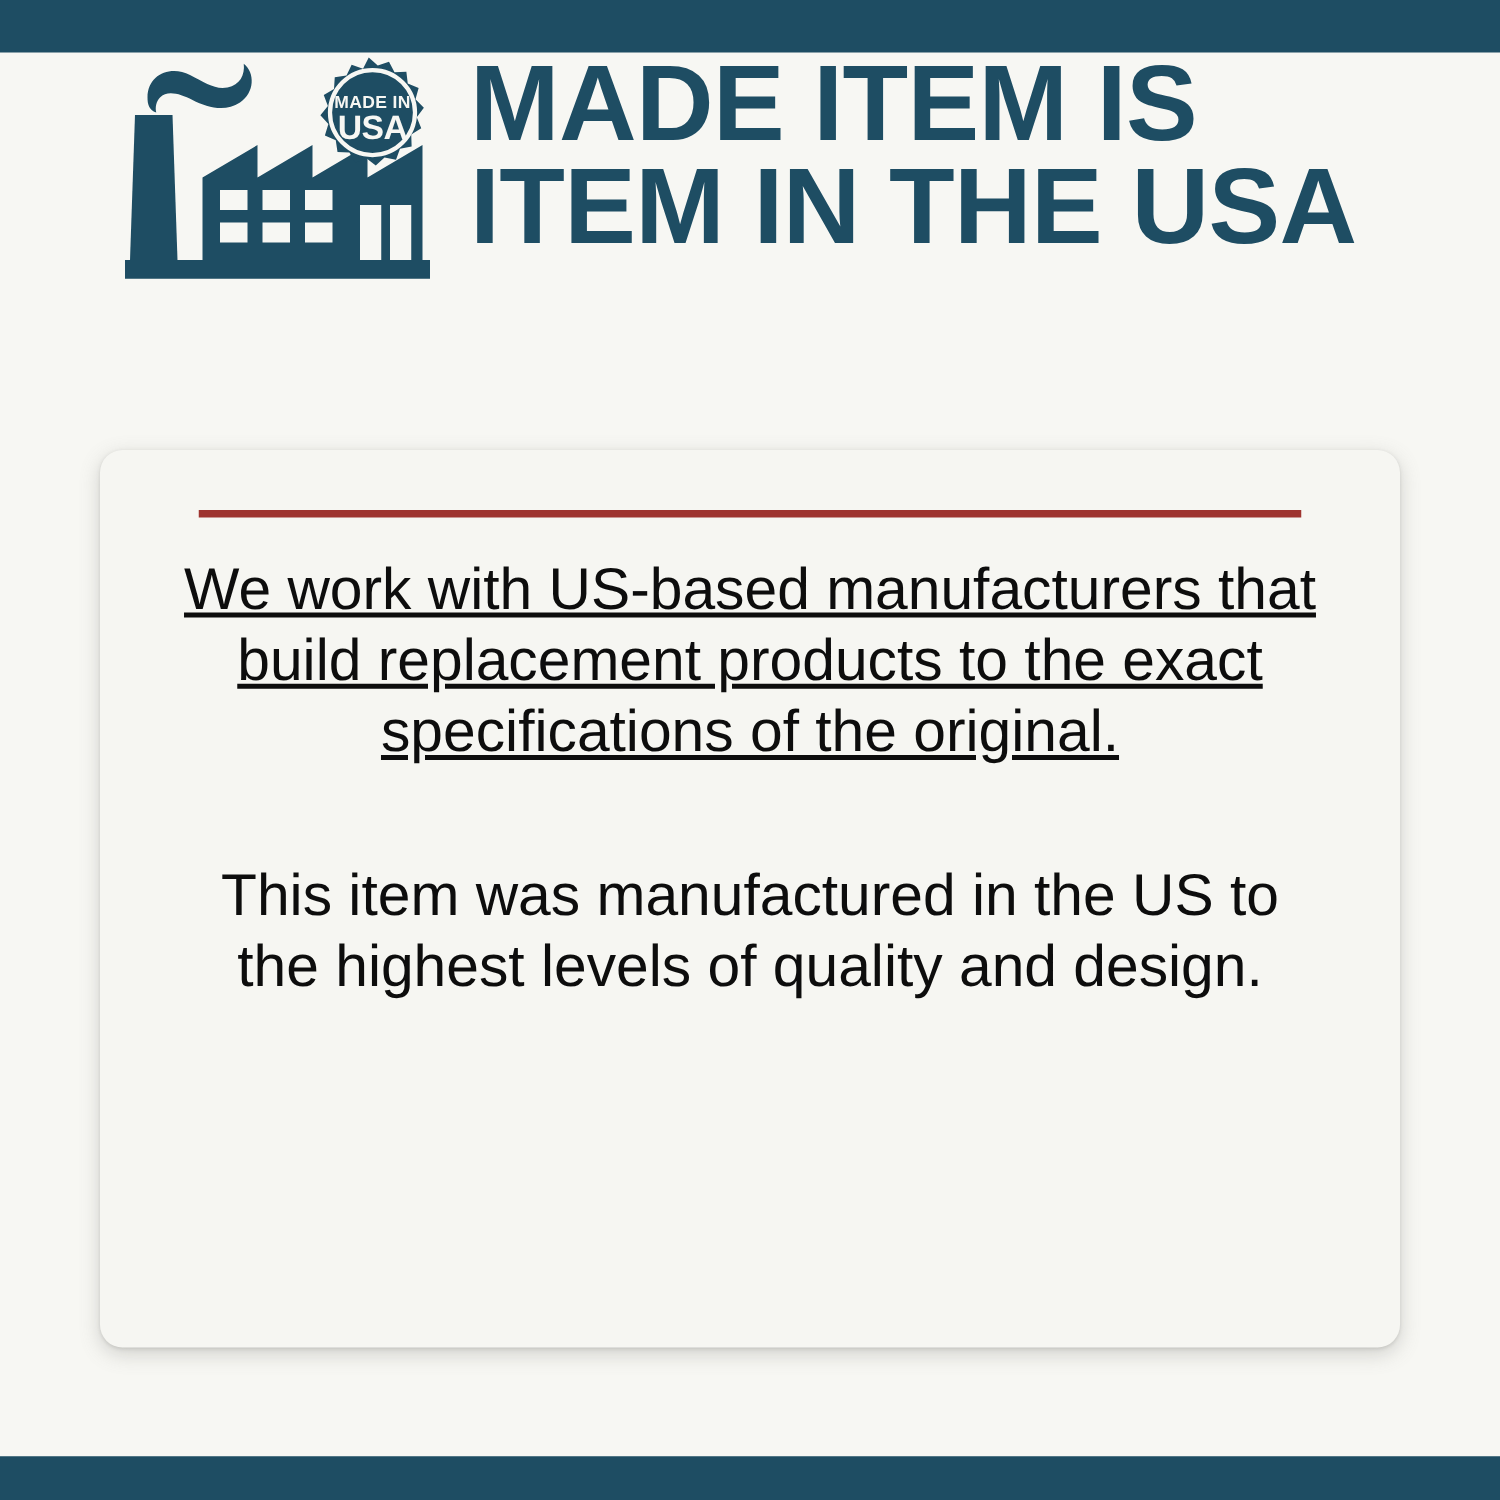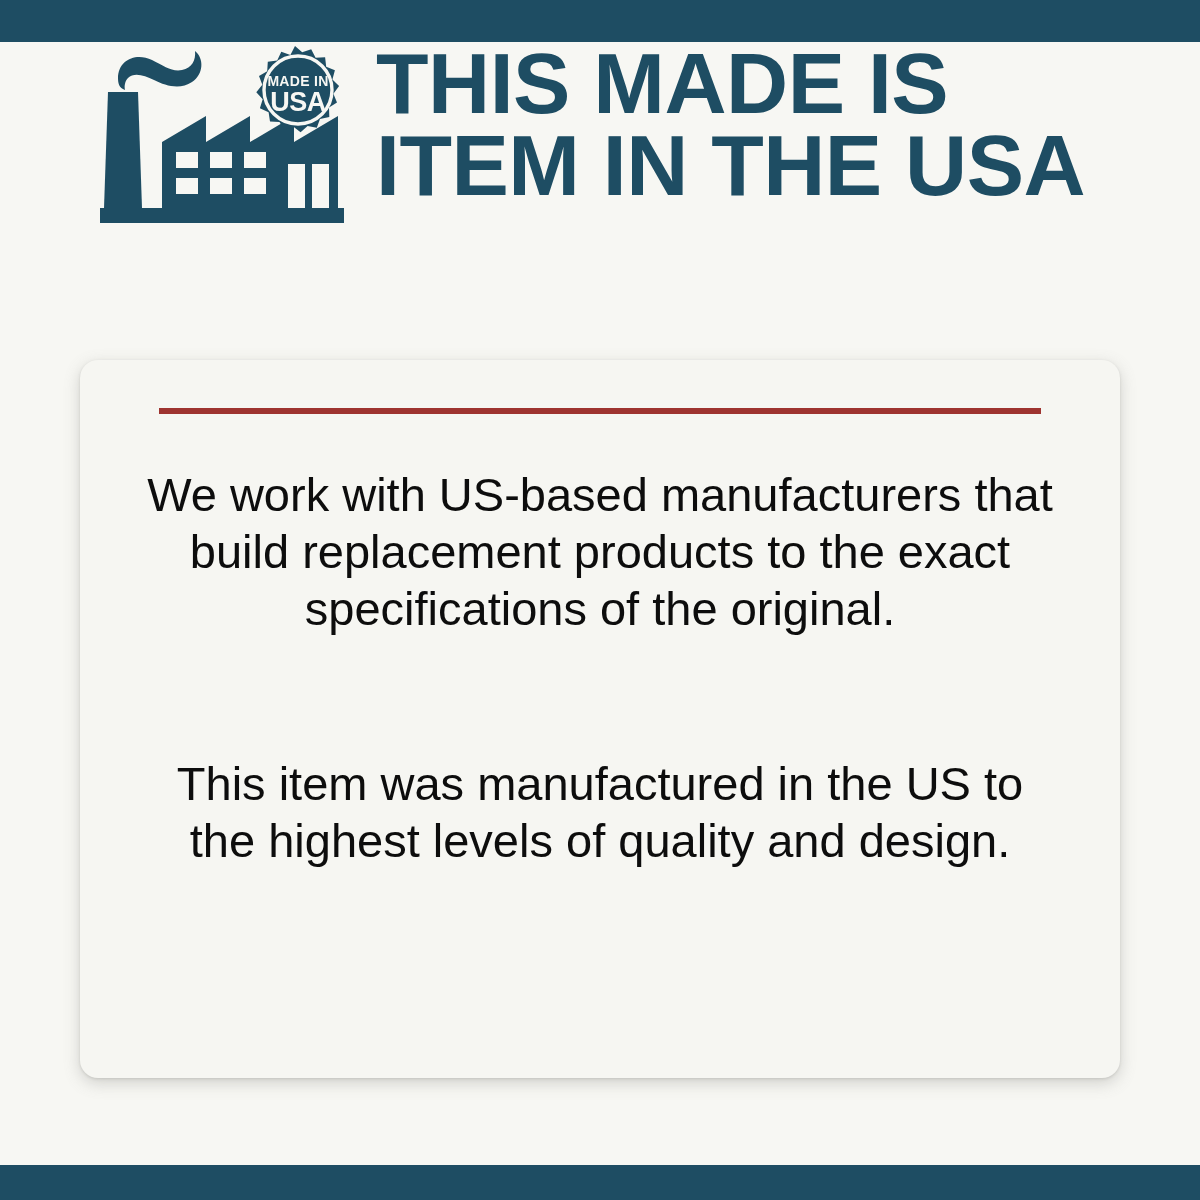--- a/index.html
+++ b/index.html
@@ -97,22 +97,22 @@
 
   .body-text {
     font-family: "Liberation Sans Narrow", "Liberation Sans", sans-serif;
     text-align: center;
     font-size: 47px;
     line-height: 57px;
     color: #0d0d0d;
     letter-spacing: 0px;
     padding: 0 18px;
   }
-  .para-1 { margin-top: 52px; }
-  .para-2 { margin-top: 118px; }
+  .para-1 { margin-top: 28px; text-decoration: underline; }
+  .para-2 { margin-top: 74px; }
 </style>
 </head>
 <body>
 
 <div class="bar bar-top"></div>
 
 <div class="header">
 
   <div class="logo-wrap">
     <svg viewBox="0 0 248 185" xmlns="http://www.w3.org/2000/svg" aria-hidden="true">
@@ -153,21 +153,21 @@
         <circle cx="52" cy="44" r="34" fill="none" stroke="#f7f7f3" stroke-width="3.4"></circle>
 
         <text x="52" y="40" text-anchor="middle" font-family="Liberation Sans, sans-serif" font-weight="bold" font-size="14" fill="#f7f7f3" letter-spacing="0.3">MADE IN</text>
 
         <text x="52" y="65" text-anchor="middle" font-family="Liberation Sans, sans-serif" font-weight="bold" font-size="27" fill="#f7f7f3" letter-spacing="-0.5">USA</text>
       </g>
     </svg>
   </div>
 
   <div class="title-block">
-    <div class="title-line">THIS MADE IS</div>
+    <div class="title-line">MADE ITEM IS</div>
     <div class="title-line">ITEM IN THE USA</div>
   </div>
 
 </div>
 
 <div class="card">
 
   <div class="divider"></div>
 
   <div class="body-text para-1">We work with US-based manufacturers that build replacement products to the exact specifications of the original.</div>

